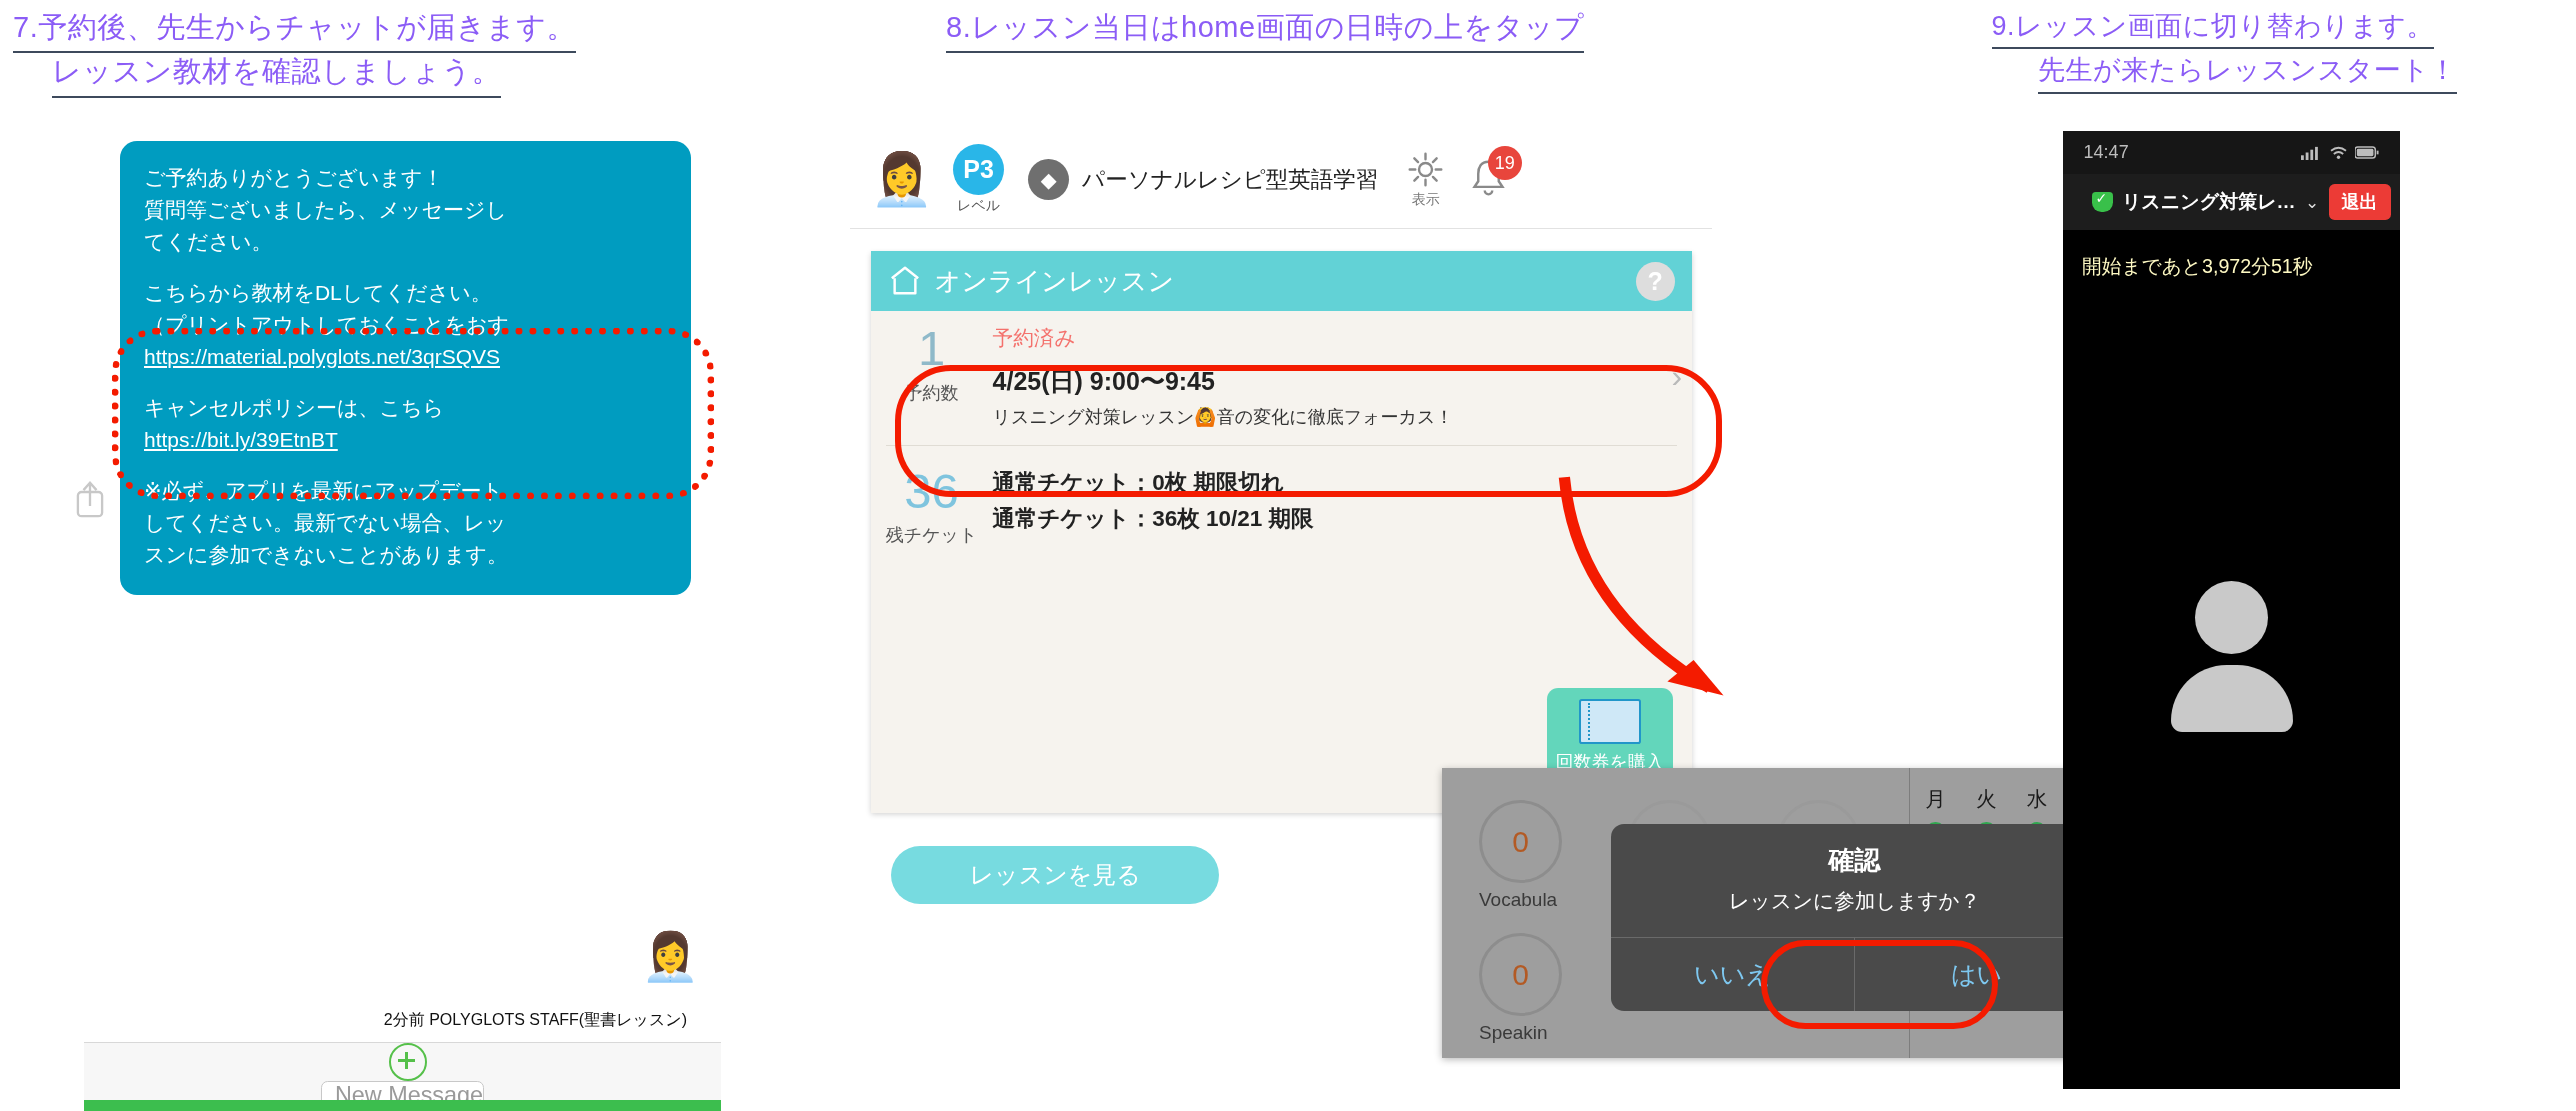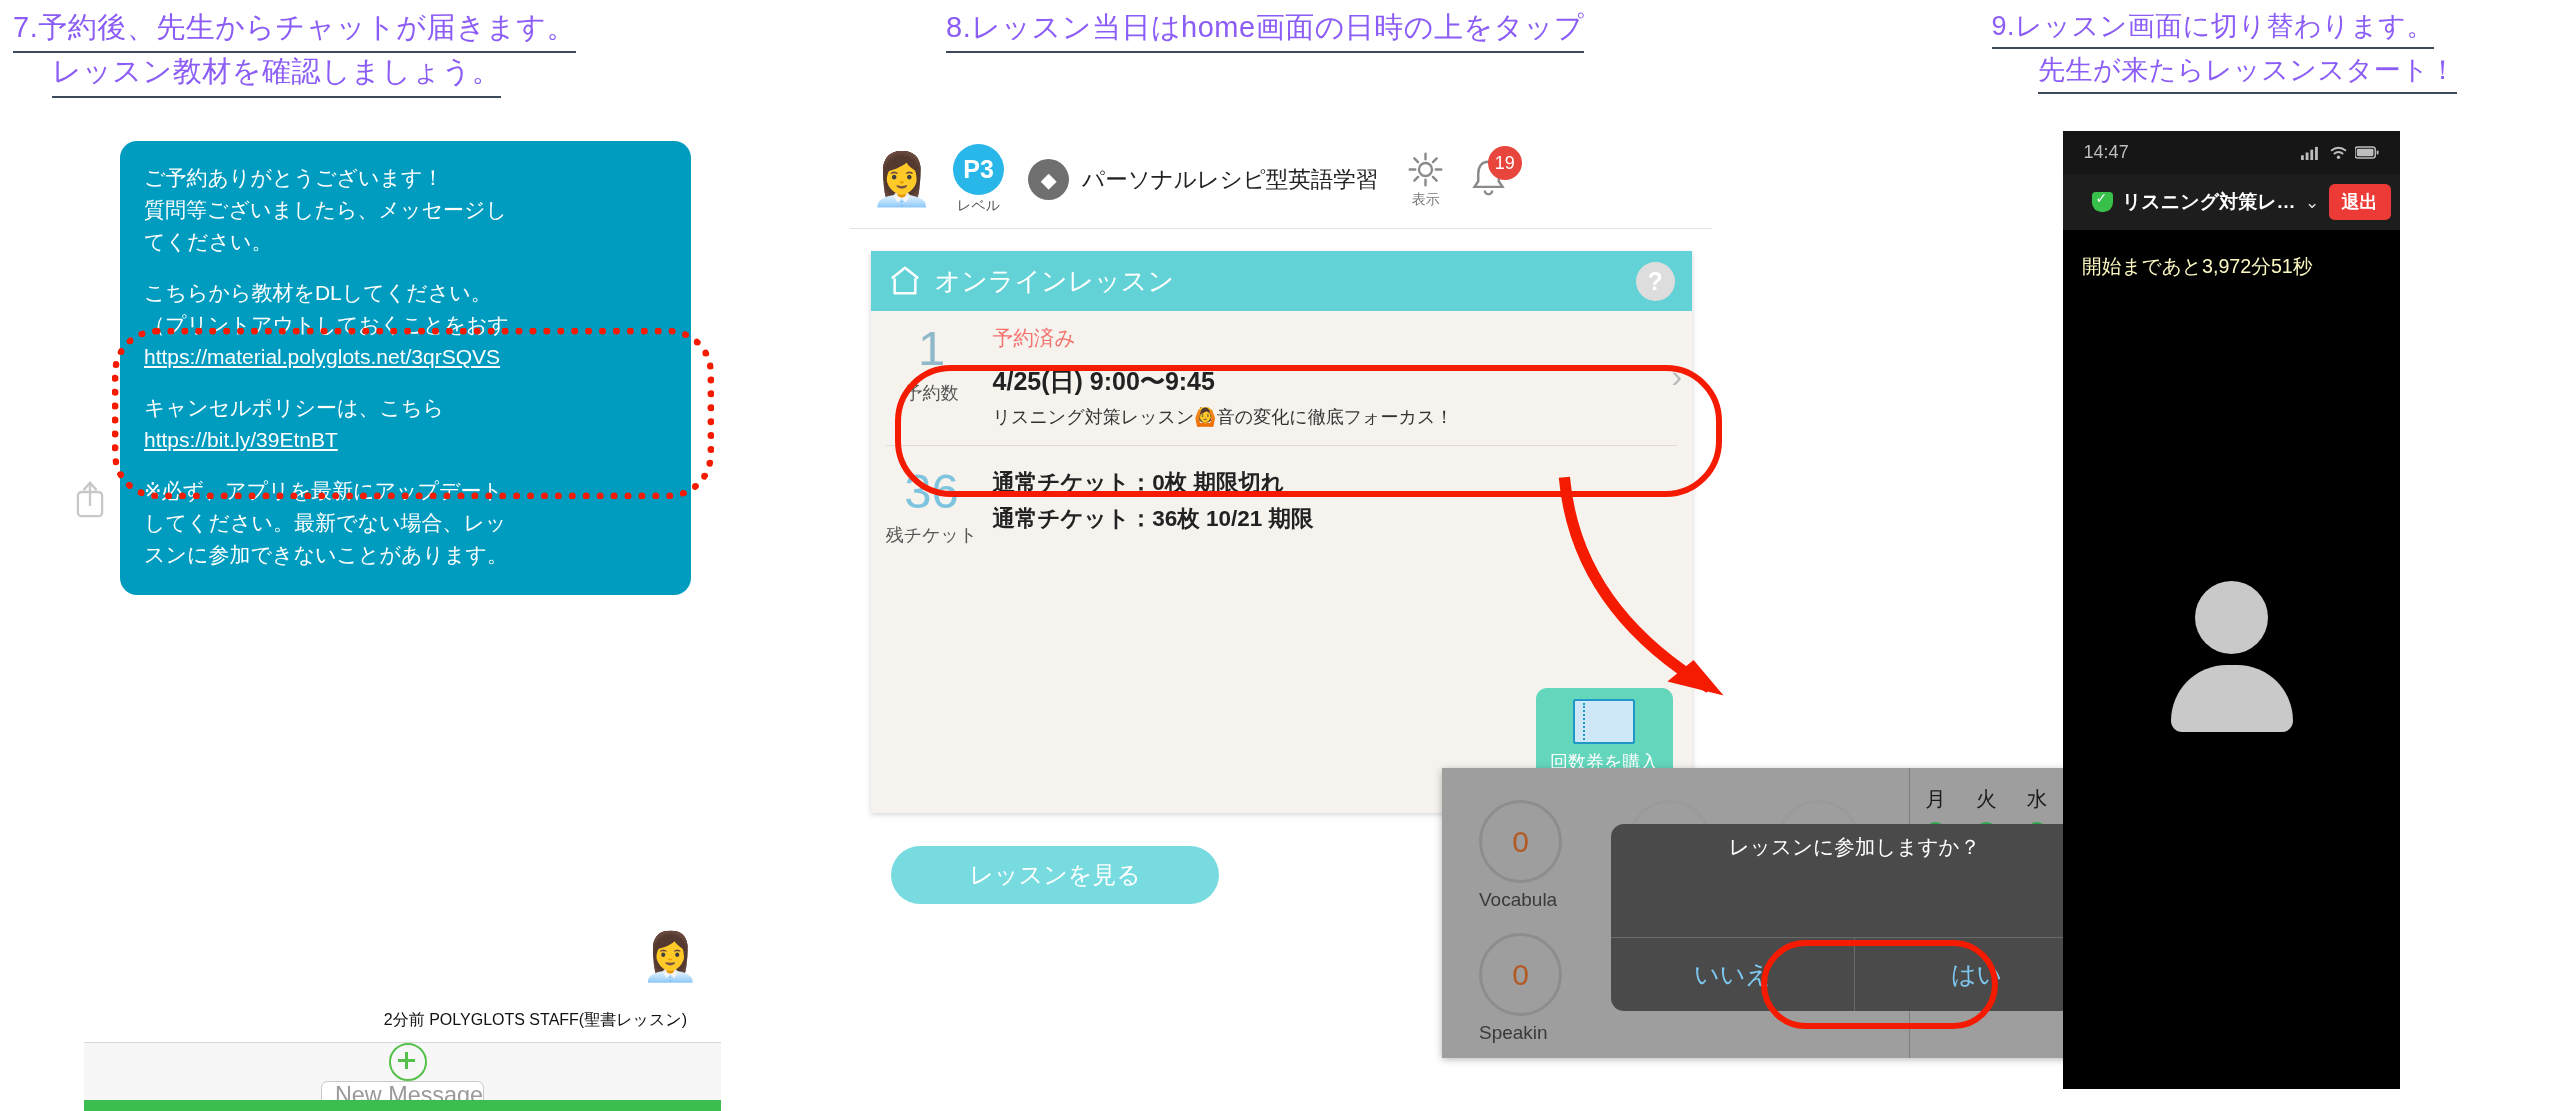--- a/index.html
+++ b/index.html
@@ -75,21 +75,21 @@
   .bignum.tk{color:#7fc4de;}
   .rowlbl{font-size:18px;color:#555;margin-top:7.5px;}
   .rowright{flex:1;padding-right:17px;}
   .status{color:#f4716c;font-size:20.6px;}
   .lessondate{font-size:25px;color:#222;font-weight:bold;margin-top:13px;}
   .lessondesc{font-size:18px;color:#333;margin-top:6.6px;}
   .chev{color:#b9b9b9;font-size:32px;align-self:center;padding-right:9.4px;}
   .divider{height:0.9px;background:#e0dcd4;margin:7.5px 15px;}
   .tkline1{font-size:22.5px;color:#222;font-weight:bold;}
   .tkline2{font-size:22.5px;color:#222;font-weight:bold;margin-top:5.6px;}
-  .buyticket{position:absolute;right:19px;top:234px;width:137px;height:103px;background:#63d6bb;
+  .buyticket{position:absolute;right:19px;top:234px;width:126px;height:103px;background:#63d6bb;
              border-radius:11.2px;color:#fff;font-size:18px;text-align:center;padding-top:11.2px;box-sizing:border-box;}
   .tkicon{width:58px;height:41px;border:2.8px solid #2196c9;background:#cfe8f7;margin:0 auto 5.6px auto;
           border-radius:2.8px;position:relative;}
   .tkicon:before{content:"";position:absolute;left:7.5px;top:1.9px;bottom:1.9px;
                  border-left:2.8px dotted #2196c9;}
   .seelesson{position:absolute;left:20.6px;top:392px;width:328px;height:58px;background:#77dbe0;
              border-radius:30px;color:#fff;font-size:24px;display:flex;align-items:center;justify-content:center;}
 
   .overlay{position:absolute;left:618px;top:768px;width:824px;height:290px;background:#9e9e9e;
            box-shadow:0 1.9px 7.5px rgba(0,0,0,.3);overflow:hidden;}
@@ -342,20 +342,21 @@
       </div>
       <div class="numsrow">
         <span class="sat">9</span>
       </div>
     </div>
   </div>
 
   <div class="greenbtn">レシピを見る</div>
 
   <div class="dialog">
+    <div class="dlgtitle">確認</div>
     <div class="dlgmsg">レッスンに参加しますか？</div>
     <div class="dlgbtns">
       <div class="dlgbtn">いいえ</div>
       <div class="dlgbtn">はい</div>
     </div>
   </div>
 
   <div class="oval" style="left:71px;top:365px;width:815px;height:120px;"></div>
   <div class="oval" style="left:937px;top:940px;width:225px;height:77px;border-radius:47px;"></div>
   <svg style="position:absolute;left:712px;top:468px;width:244px;height:309px;pointer-events:none;" viewBox="0 0 260 330">

